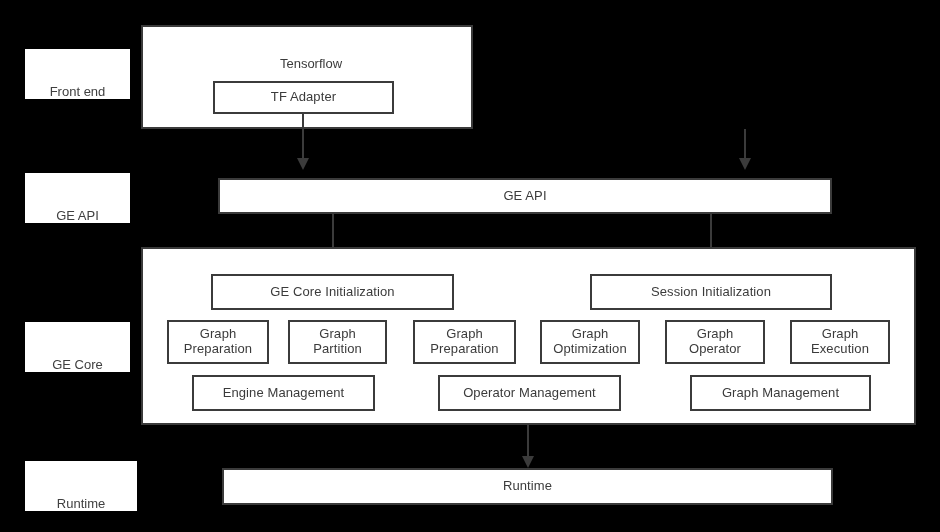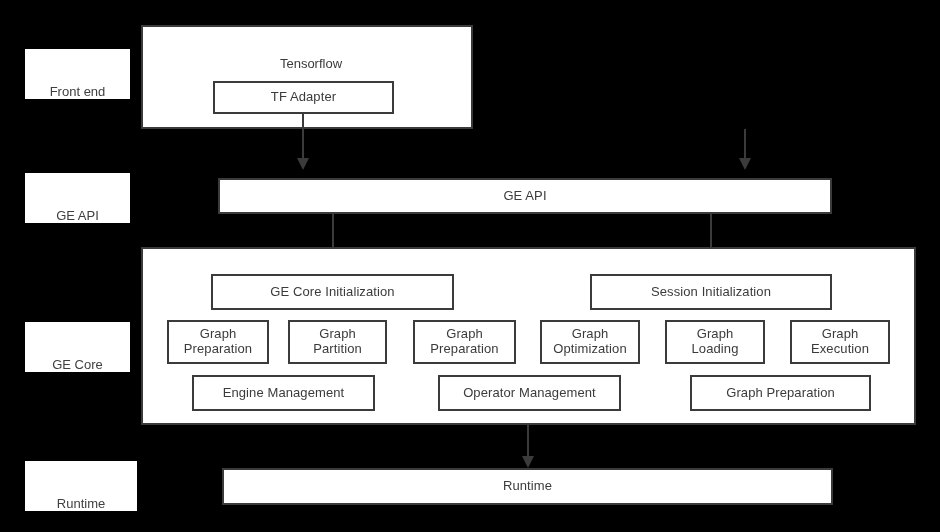--- a/index.html
+++ b/index.html
@@ -145,35 +145,35 @@
   <div class="box" style="left:413px; top:320px; width:103px; height:44px; flex-direction:column;">
     <span>Graph</span>
     <span>Preparation</span>
   </div>
   <div class="box" style="left:540px; top:320px; width:100px; height:44px; flex-direction:column;">
     <span>Graph</span>
     <span>Optimization</span>
   </div>
   <div class="box" style="left:665px; top:320px; width:100px; height:44px; flex-direction:column;">
     <span>Graph</span>
-    <span>Loading</span>
+    <span>Operator</span>
   </div>
   <div class="box" style="left:790px; top:320px; width:100px; height:44px; flex-direction:column;">
     <span>Graph</span>
     <span>Execution</span>
   </div>
 
   <div class="box" style="left:438px; top:375px; width:183px; height:36px;">
     <span>Operator Management</span>
   </div>
   <div class="box" style="left:192px; top:375px; width:183px; height:36px;">
     <span>Engine Management</span>
   </div>
   <div class="box" style="left:690px; top:375px; width:181px; height:36px;">
-    <span>Graph Preparation</span>
+    <span>Graph Management</span>
   </div>
 
   <div class="conn-line" style="left:527px; top:425px; height:32px;"></div>
   <div class="conn-head" style="left:522px; top:456px;"></div>
 
   <div class="box" style="left:222px; top:468px; width:611px; height:37px;">
     <span>Runtime</span>
   </div>
 
 </div>

